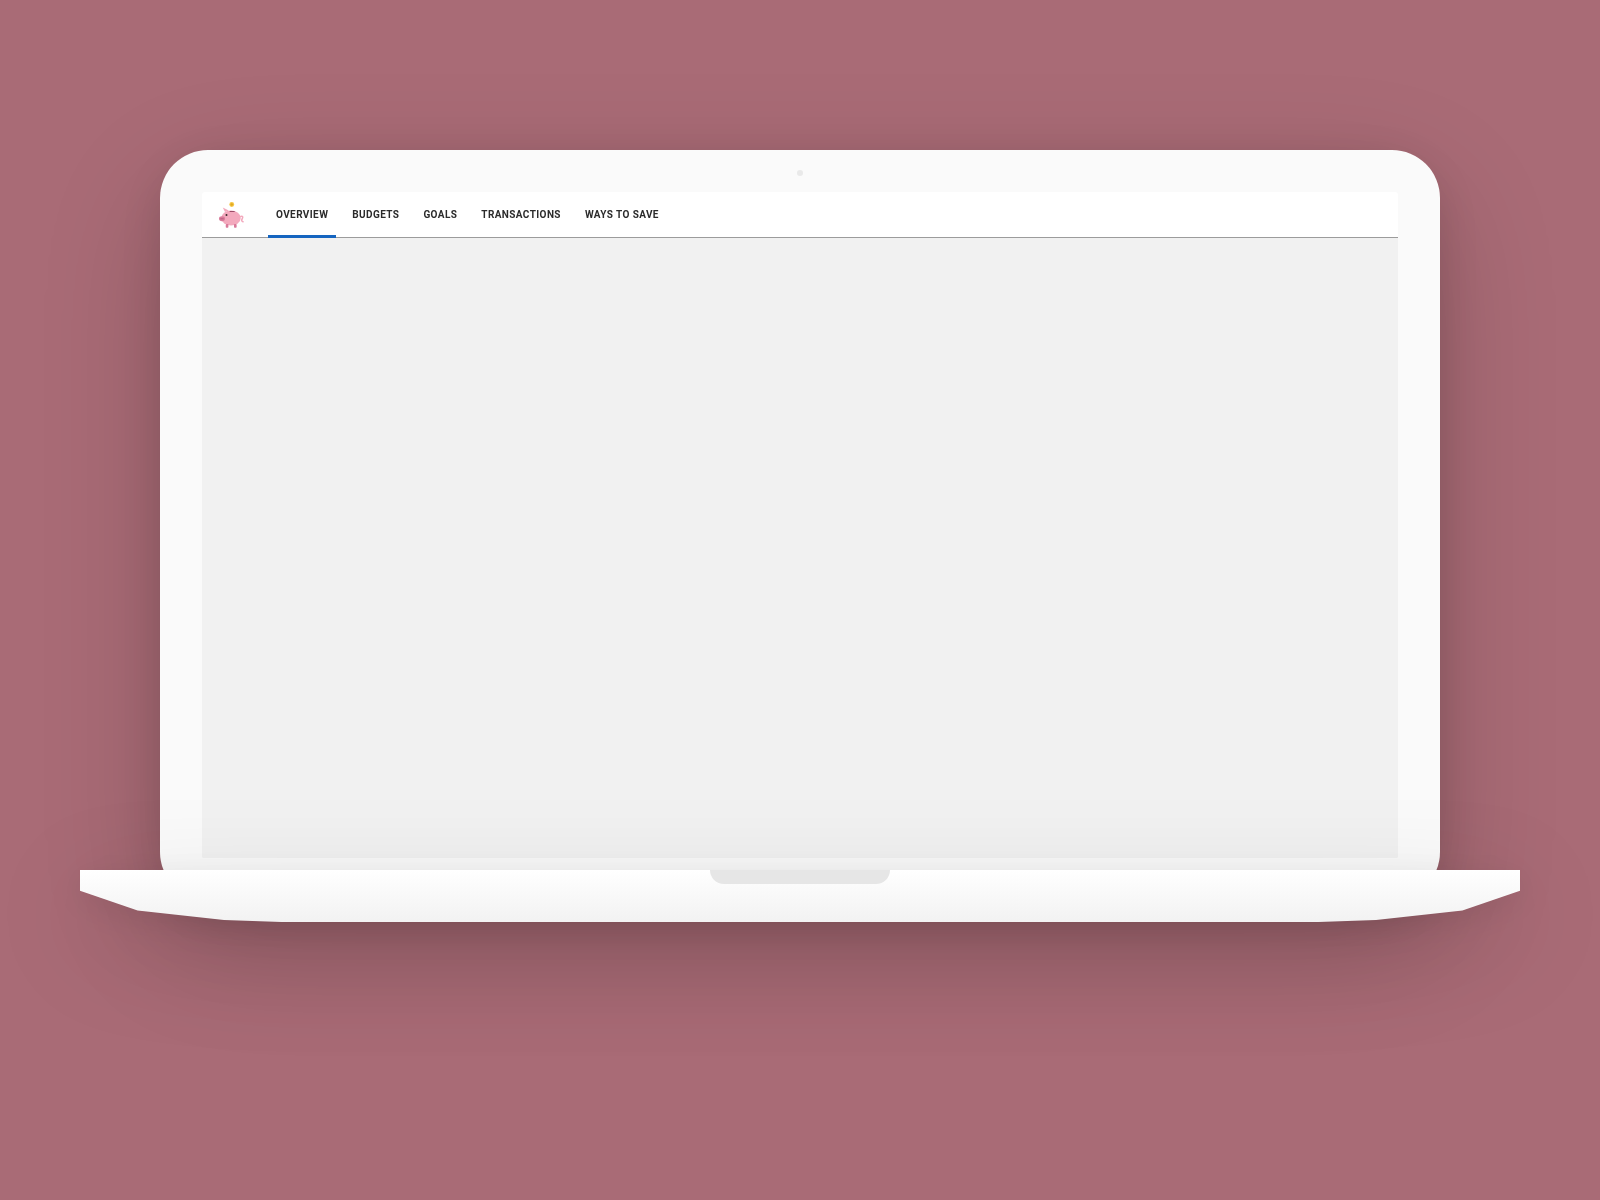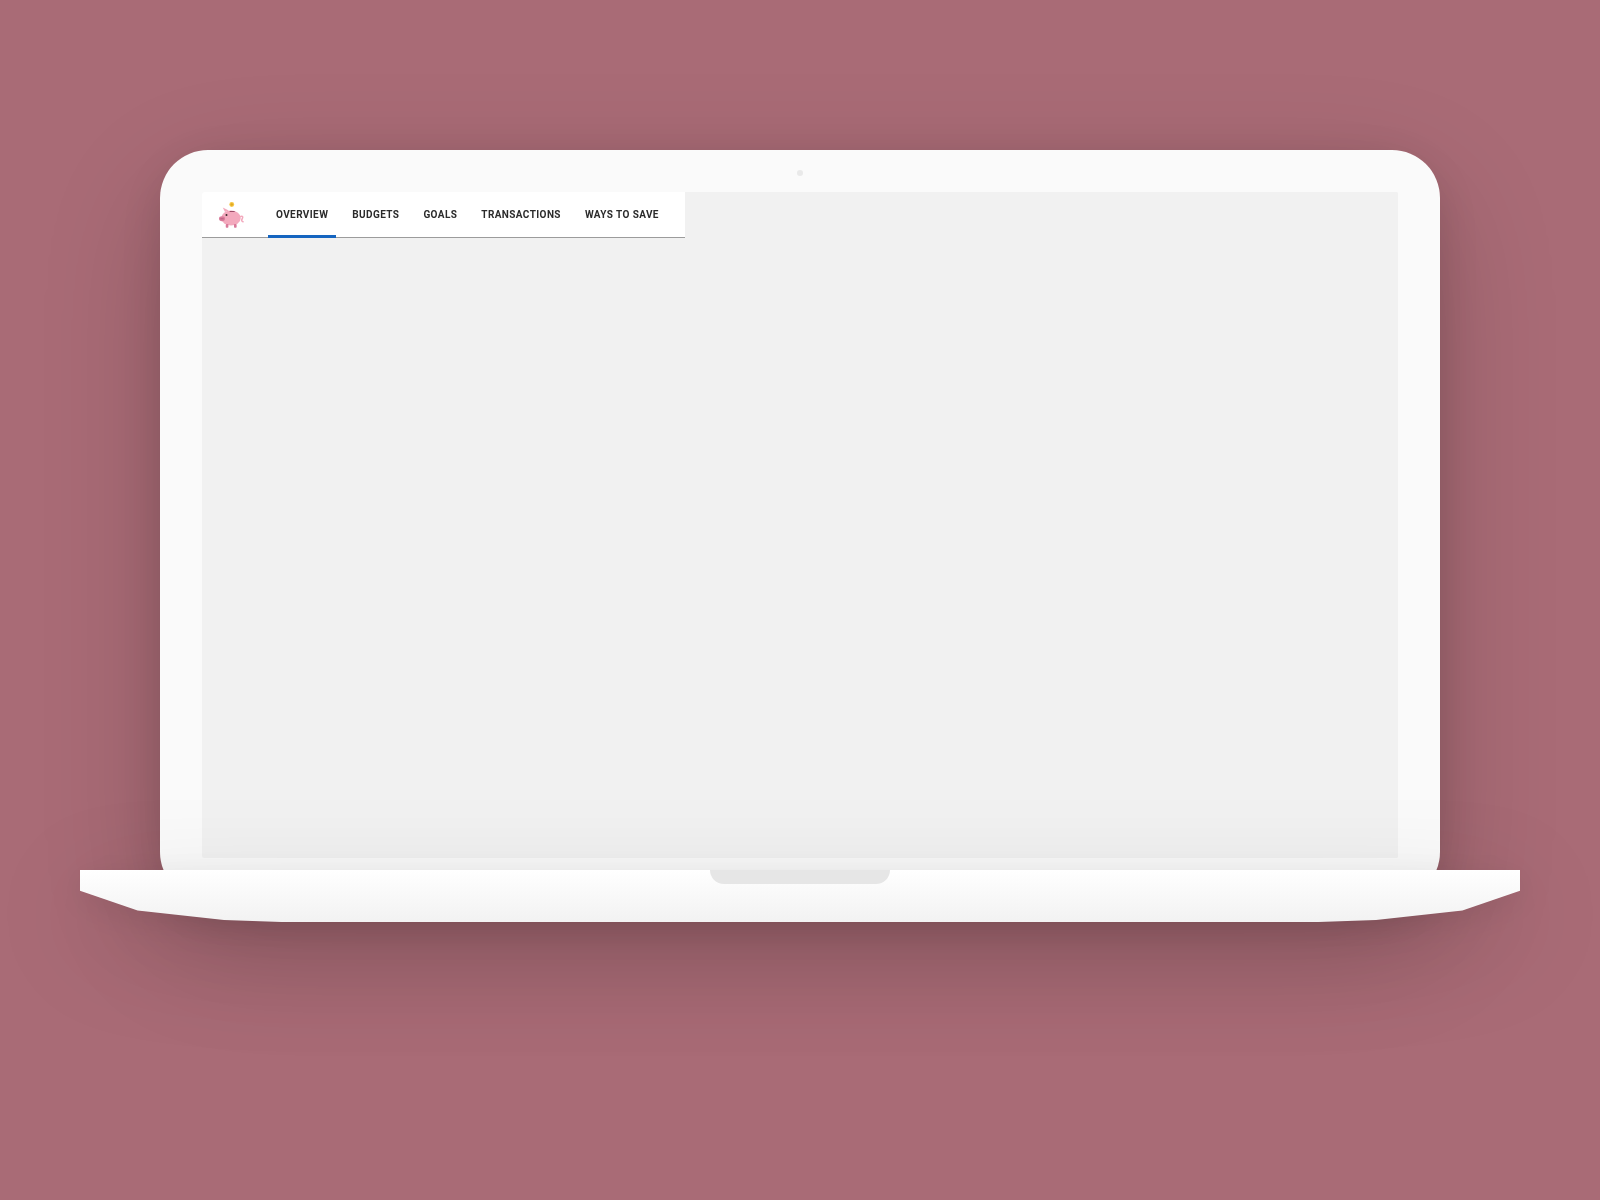--- a/index.html
+++ b/index.html
@@ -46,21 +46,21 @@
 
     .screen {
       position: absolute;
       top: 42px;
       left: 42px;
       right: 42px;
       bottom: 42px;
       background: #f1f1f1;
       border-radius: 2px;
       display: flex;
-      flex-direction: row;
+      flex-direction: column;
       overflow: hidden;
     }
 
     
     .laptop-base-wrap {
       position: absolute;
       top: 870px;
       left: 50%;
       transform: translateX(-50%);
       filter: drop-shadow(0 30px 50px rgba(0,0,0,0.15)) drop-shadow(0 8px 16px rgba(0,0,0,0.08));

